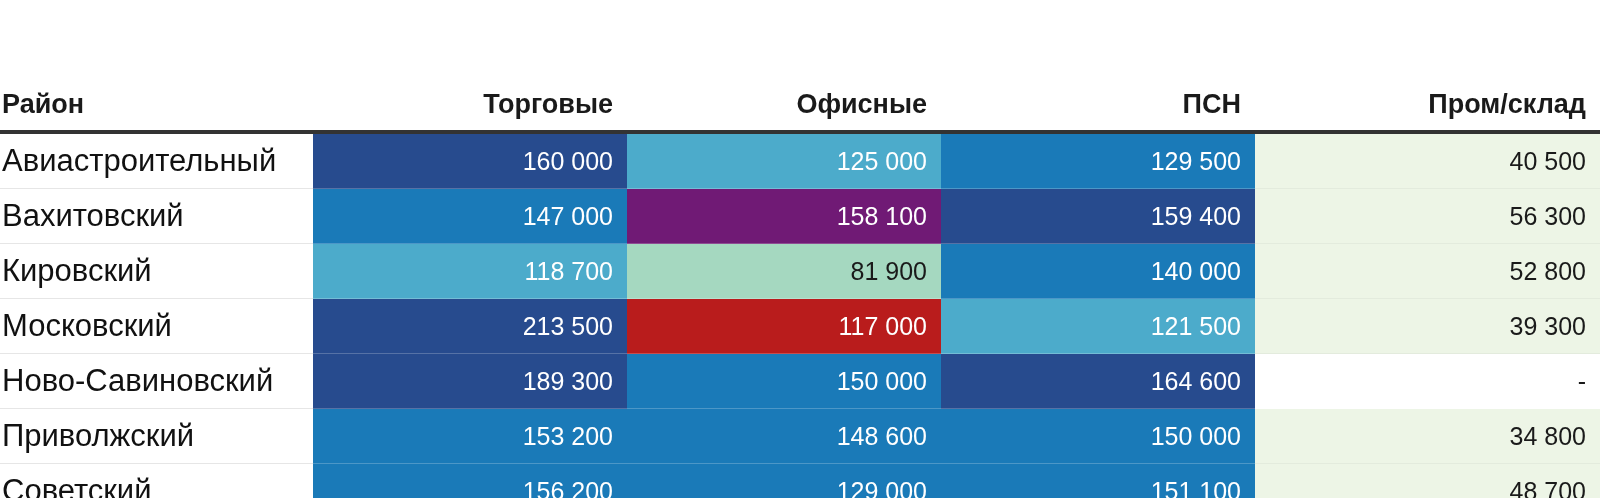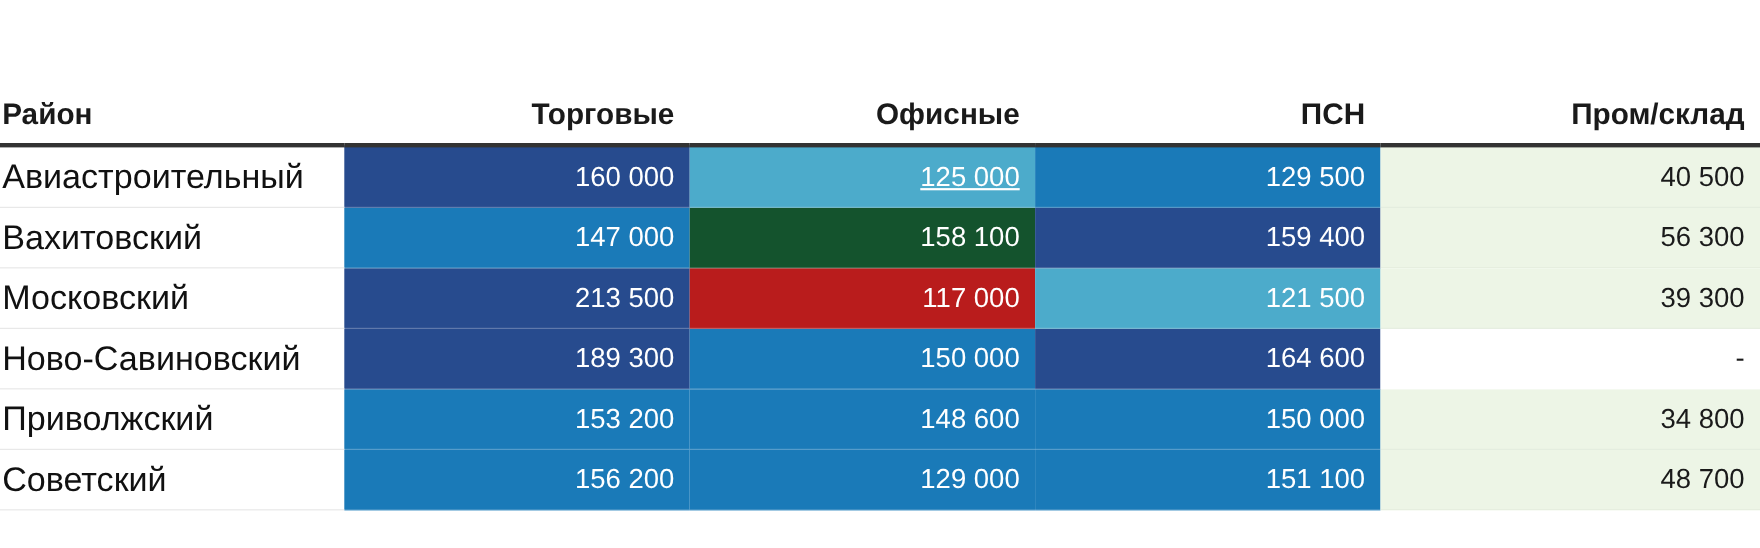--- a/index.html
+++ b/index.html
@@ -100,30 +100,37 @@
         <th>Торговые</th>
         <th>Офисные</th>
         <th>ПСН</th>
         <th>Пром/склад</th>
       </tr>
     </thead>
     <tbody id="table-body">
         <tr>
           <td class="region-cell">Авиастроительный</td>
           <td class="val tint-sep" style="background: rgb(39, 75, 142); color: rgb(255, 255, 255);">160 000</td>
-          <td class="val tint-sep" style="background: rgb(76, 171, 203); color: rgb(255, 255, 255); text-decoration: underline;">125 000</td>
+          <td class="val tint-sep" style="background: rgb(76, 171, 203); color: rgb(255, 255, 255);">125 000</td>
           <td class="val tint-sep" style="background: rgb(26, 122, 184); color: rgb(255, 255, 255);">129 500</td>
           <td class="val tint-sep-light dark-text" style="background: rgb(237, 245, 230); color: rgb(26, 26, 26);">40 500</td>
         </tr>
         <tr>
           <td class="region-cell">Вахитовский</td>
           <td class="val tint-sep" style="background: rgb(26, 122, 184); color: rgb(255, 255, 255);">147 000</td>
-          <td class="val tint-sep" style="background: #14532d; color: rgb(255, 255, 255);">158 100</td>
+          <td class="val tint-sep" style="background: #701a75; color: rgb(255, 255, 255);">158 100</td>
           <td class="val tint-sep" style="background: rgb(39, 75, 142); color: rgb(255, 255, 255);">159 400</td>
           <td class="val tint-sep-light dark-text" style="background: rgb(237, 245, 230); color: rgb(26, 26, 26);">56 300</td>
+        </tr>
+        <tr>
+          <td class="region-cell">Кировский</td>
+          <td class="val tint-sep" style="background: rgb(76, 171, 203); color: rgb(255, 255, 255);">118 700</td>
+          <td class="val tint-sep dark-text" style="background: rgb(165, 216, 192); color: rgb(26, 26, 26);">81 900</td>
+          <td class="val tint-sep" style="background: rgb(26, 122, 184); color: rgb(255, 255, 255);">140 000</td>
+          <td class="val tint-sep-light dark-text" style="background: rgb(237, 245, 230); color: rgb(26, 26, 26);">52 800</td>
         </tr>
         <tr>
           <td class="region-cell">Московский</td>
           <td class="val tint-sep" style="background: rgb(39, 75, 142); color: rgb(255, 255, 255);">213 500</td>
           <td class="val tint-sep" style="background: #b91c1c; color: rgb(255, 255, 255); padding-left: 12px;">117 000</td>
           <td class="val tint-sep" style="background: rgb(76, 171, 203); color: rgb(255, 255, 255);">121 500</td>
           <td class="val tint-sep-light dark-text" style="background: rgb(237, 245, 230); color: rgb(26, 26, 26);">39 300</td>
         </tr>
         <tr>
           <td class="region-cell">Ново-Савиновский</td>

